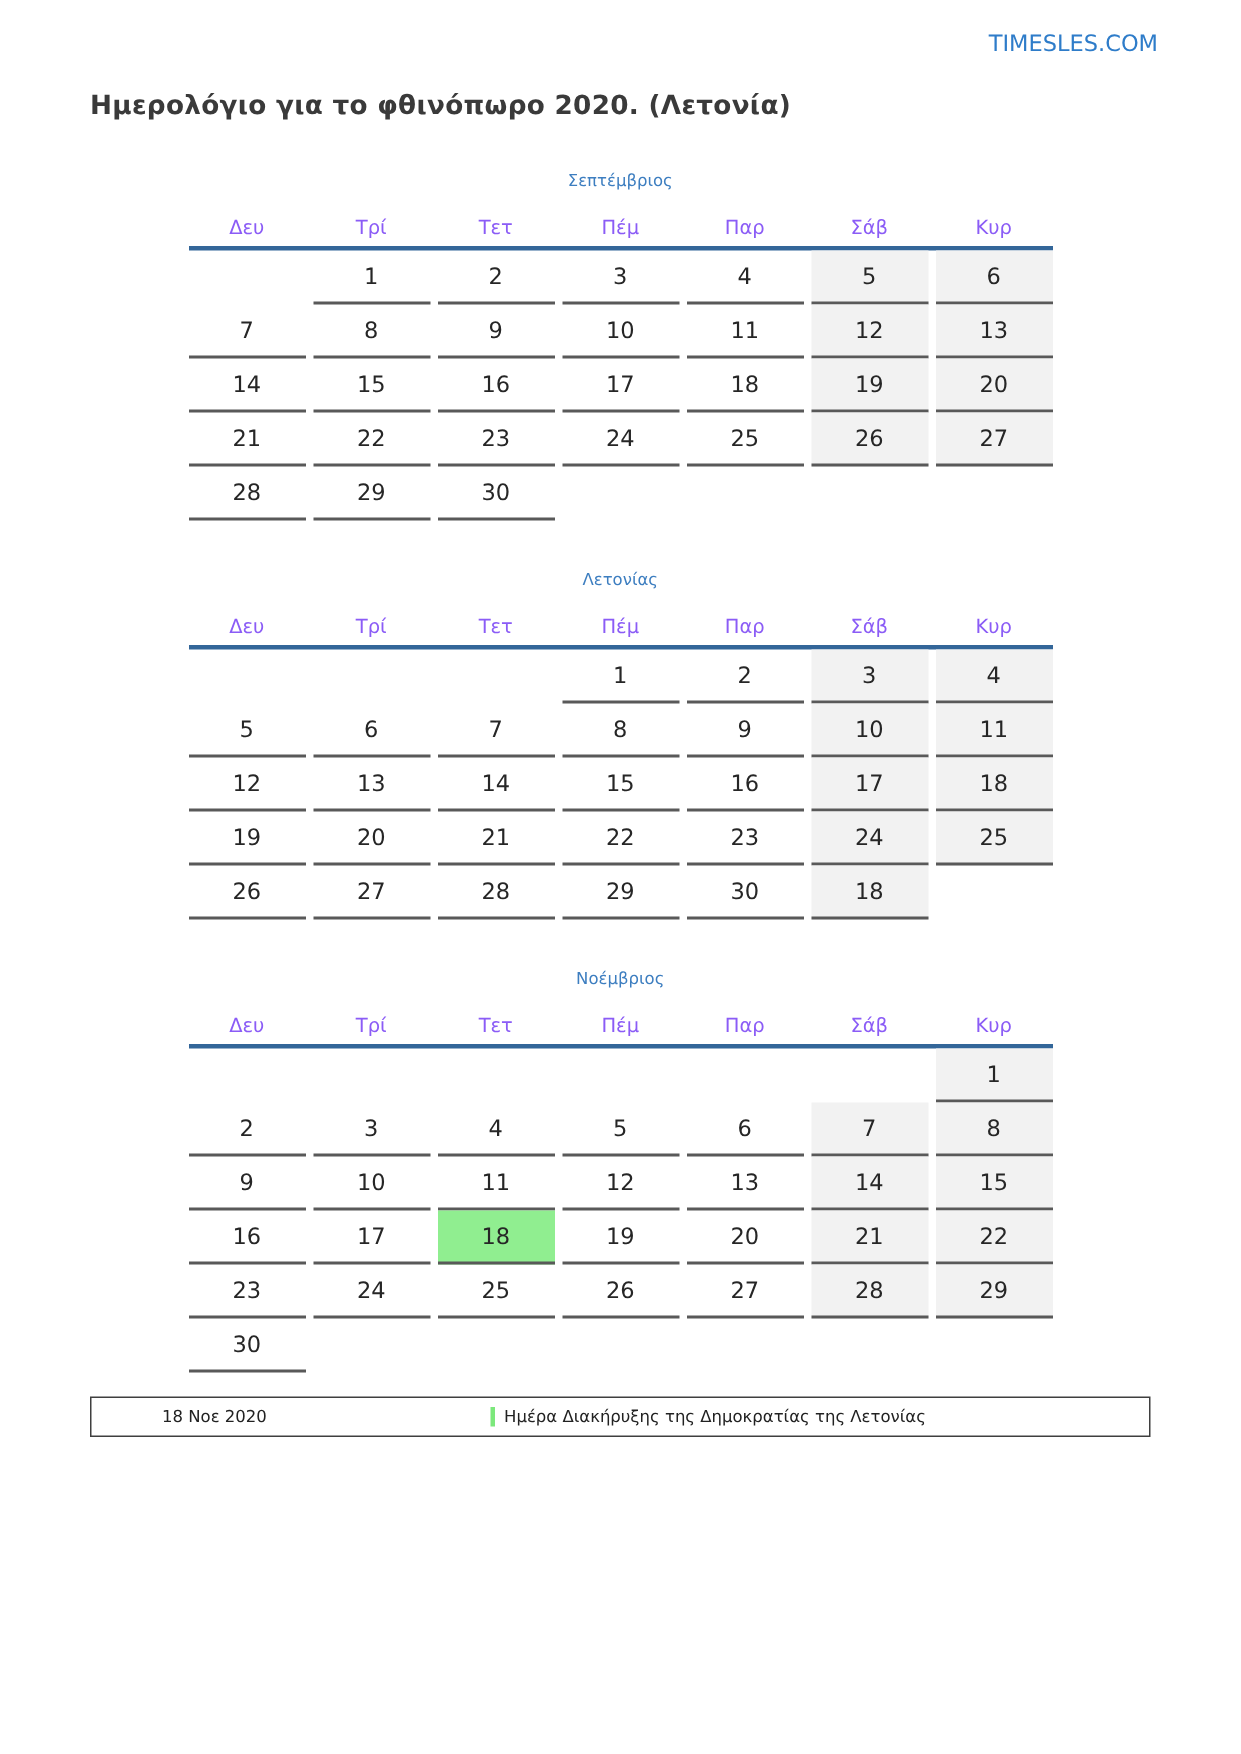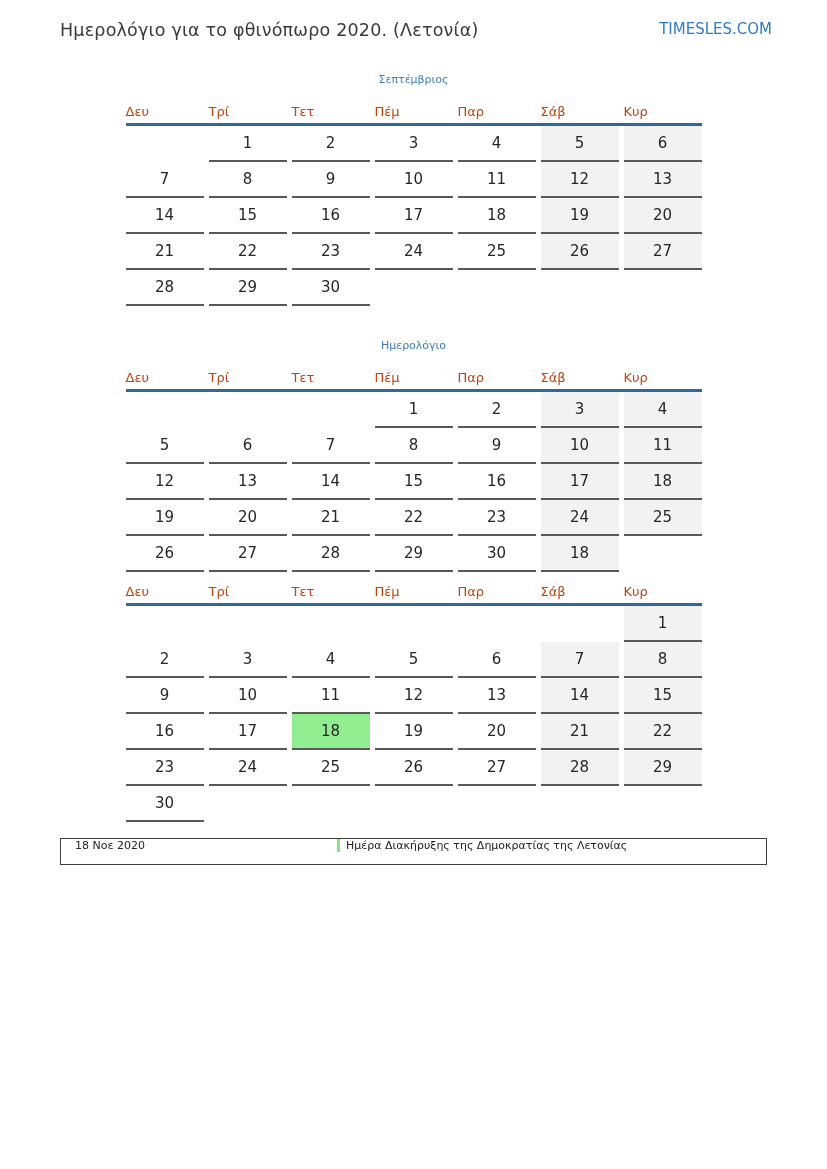--- a/index.html
+++ b/index.html
@@ -12,23 +12,24 @@
     position: relative;
   }
   .page-header {
     display: flex;
     justify-content: space-between;
     align-items: flex-start;
     padding: 20px 55px 0 60px;
   }
   .page-title {
     font-size: 17.5px;
-    font-weight: normal;
+    font-weight: bold;
     color: #3a3a3a;
     letter-spacing: 0.2px;
+    margin-top: 41px;
   }
   .brand-link {
     font-size: 15px;
     color: var(--brand-blue, #2e7cc9);
     text-decoration: none;
     margin-top: 0;
     cursor: pointer;
   }
   .month {
     width: 576px;
@@ -45,23 +46,23 @@
   }
   .weekday-row {
     display: grid;
     grid-template-columns: repeat(7, 78px);
     column-gap: 5px;
     margin-top: 10px;
     height: 24px;
     border-bottom: 3px solid var(--header-line-blue, #336699);
   }
   .weekday-cell {
-    text-align: left;
+    text-align: center;
     font-size: 13px;
-    color: #c2410c;
+    color: #8b5cf6;
     line-height: 20px;
   }
   .month-grid {
     display: grid;
     grid-template-columns: repeat(7, 78px);
     column-gap: 5px;
     grid-auto-rows: 36px;
   }
   .day-cell {
     display: flex;
@@ -79,28 +80,29 @@
   .day-cell.holiday {
     background: var(--holiday-green, #90ee90);
   }
   .legend-box {
     position: relative;
     margin: 16px 0 0 60px;
     width: 707px;
     height: 27px;
     border: 1px solid #3f3f3f;
     display: flex;
-    align-items: flex-start;
+    align-items: center;
     font-size: 11px;
     color: #222222;
+    padding-left: 33px;
   }
   .legend-date { padding-left: 14px; }
   .legend-entry {
     position: absolute;
-    left: 276px;
+    left: 266px;
     display: flex;
     align-items: center;
     gap: 6px;
   }
   .legend-marker {
     display: inline-block;
     width: 3px;
     height: 13px;
     background: var(--legend-marker-green, #7ce87c);
   }
@@ -157,21 +159,21 @@
         <div class="day-cell has-date">28</div>
         <div class="day-cell has-date">29</div>
         <div class="day-cell has-date">30</div>
         <div class="day-cell"></div>
         <div class="day-cell"></div>
         <div class="day-cell"></div>
         <div class="day-cell"></div>
       </div>
     </section>
     <section class="month">
-      <h2 class="month-title">Ημερολόγιο</h2>
+      <h2 class="month-title">Λετονίας</h2>
       <div class="weekday-row">
         <div class="weekday-cell">Δευ</div>
         <div class="weekday-cell">Τρί</div>
         <div class="weekday-cell">Τετ</div>
         <div class="weekday-cell">Πέμ</div>
         <div class="weekday-cell">Παρ</div>
         <div class="weekday-cell">Σάβ</div>
         <div class="weekday-cell">Κυρ</div>
       </div>
       <div class="month-grid">
@@ -206,20 +208,21 @@
         <div class="day-cell has-date">26</div>
         <div class="day-cell has-date">27</div>
         <div class="day-cell has-date">28</div>
         <div class="day-cell has-date">29</div>
         <div class="day-cell has-date">30</div>
         <div class="day-cell has-date weekend">18</div>
         <div class="day-cell"></div>
       </div>
     </section>
     <section class="month">
+      <h2 class="month-title">Νοέμβριος</h2>
       <div class="weekday-row">
         <div class="weekday-cell">Δευ</div>
         <div class="weekday-cell">Τρί</div>
         <div class="weekday-cell">Τετ</div>
         <div class="weekday-cell">Πέμ</div>
         <div class="weekday-cell">Παρ</div>
         <div class="weekday-cell">Σάβ</div>
         <div class="weekday-cell">Κυρ</div>
       </div>
       <div class="month-grid">

